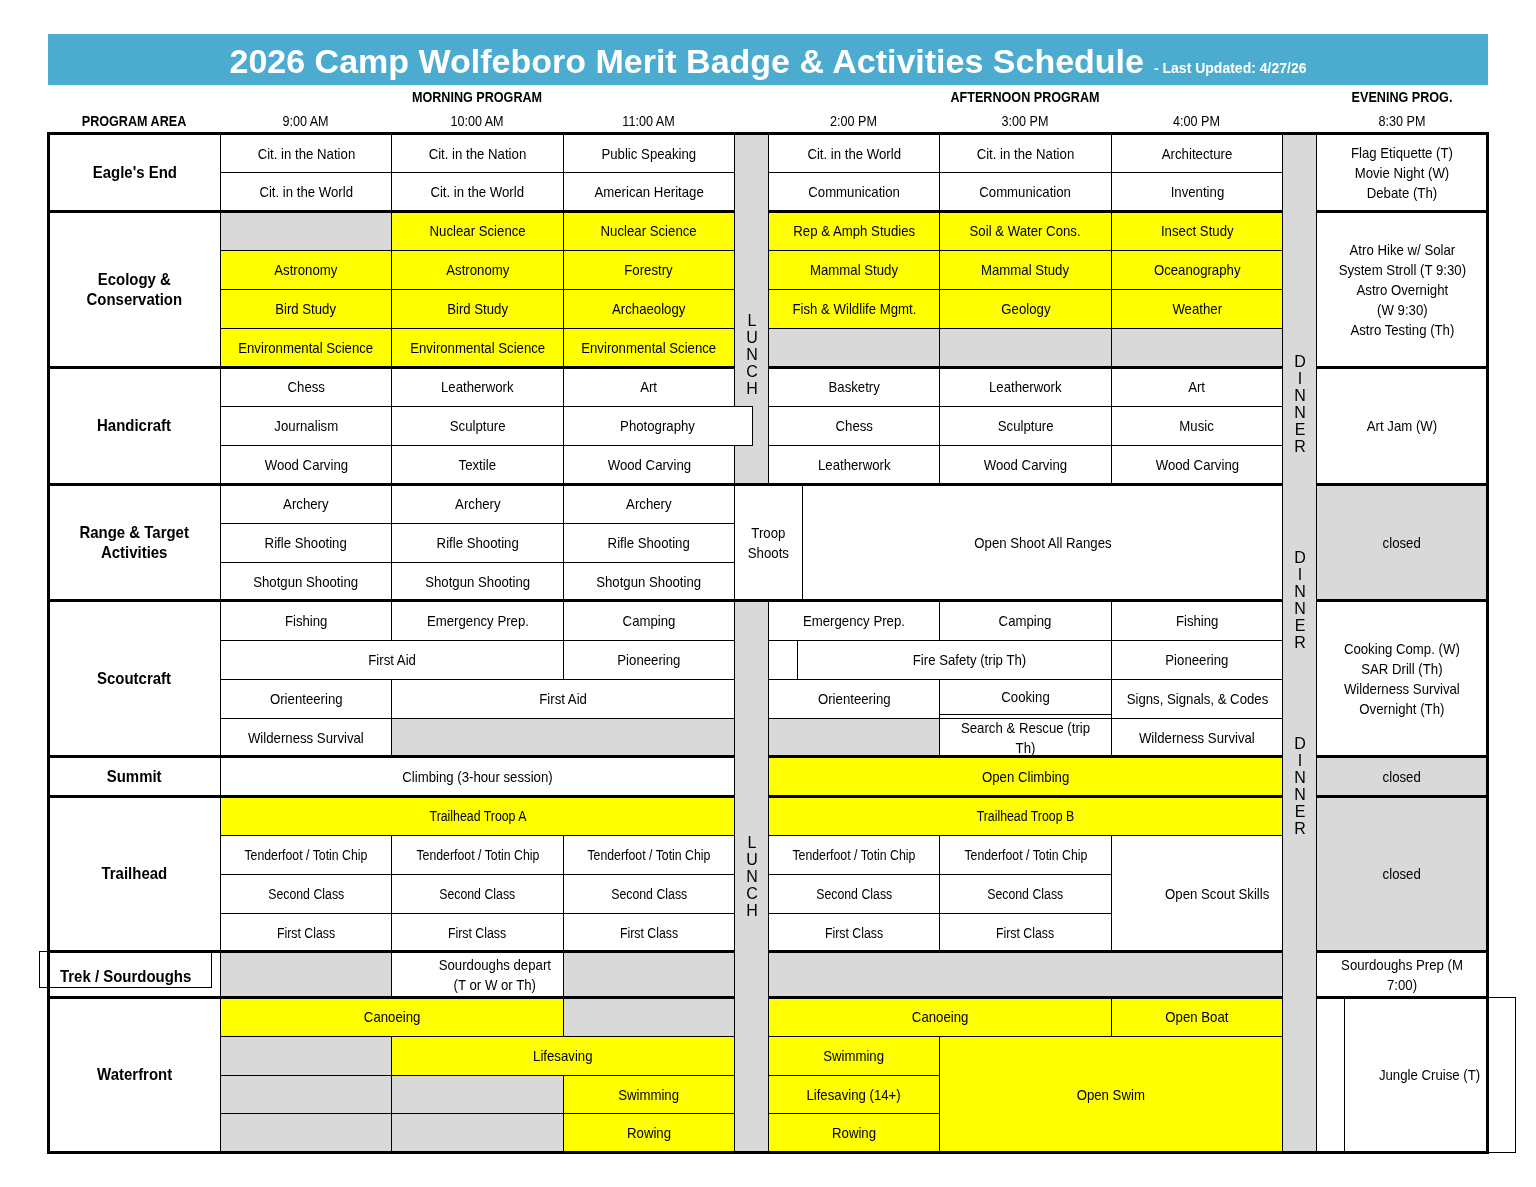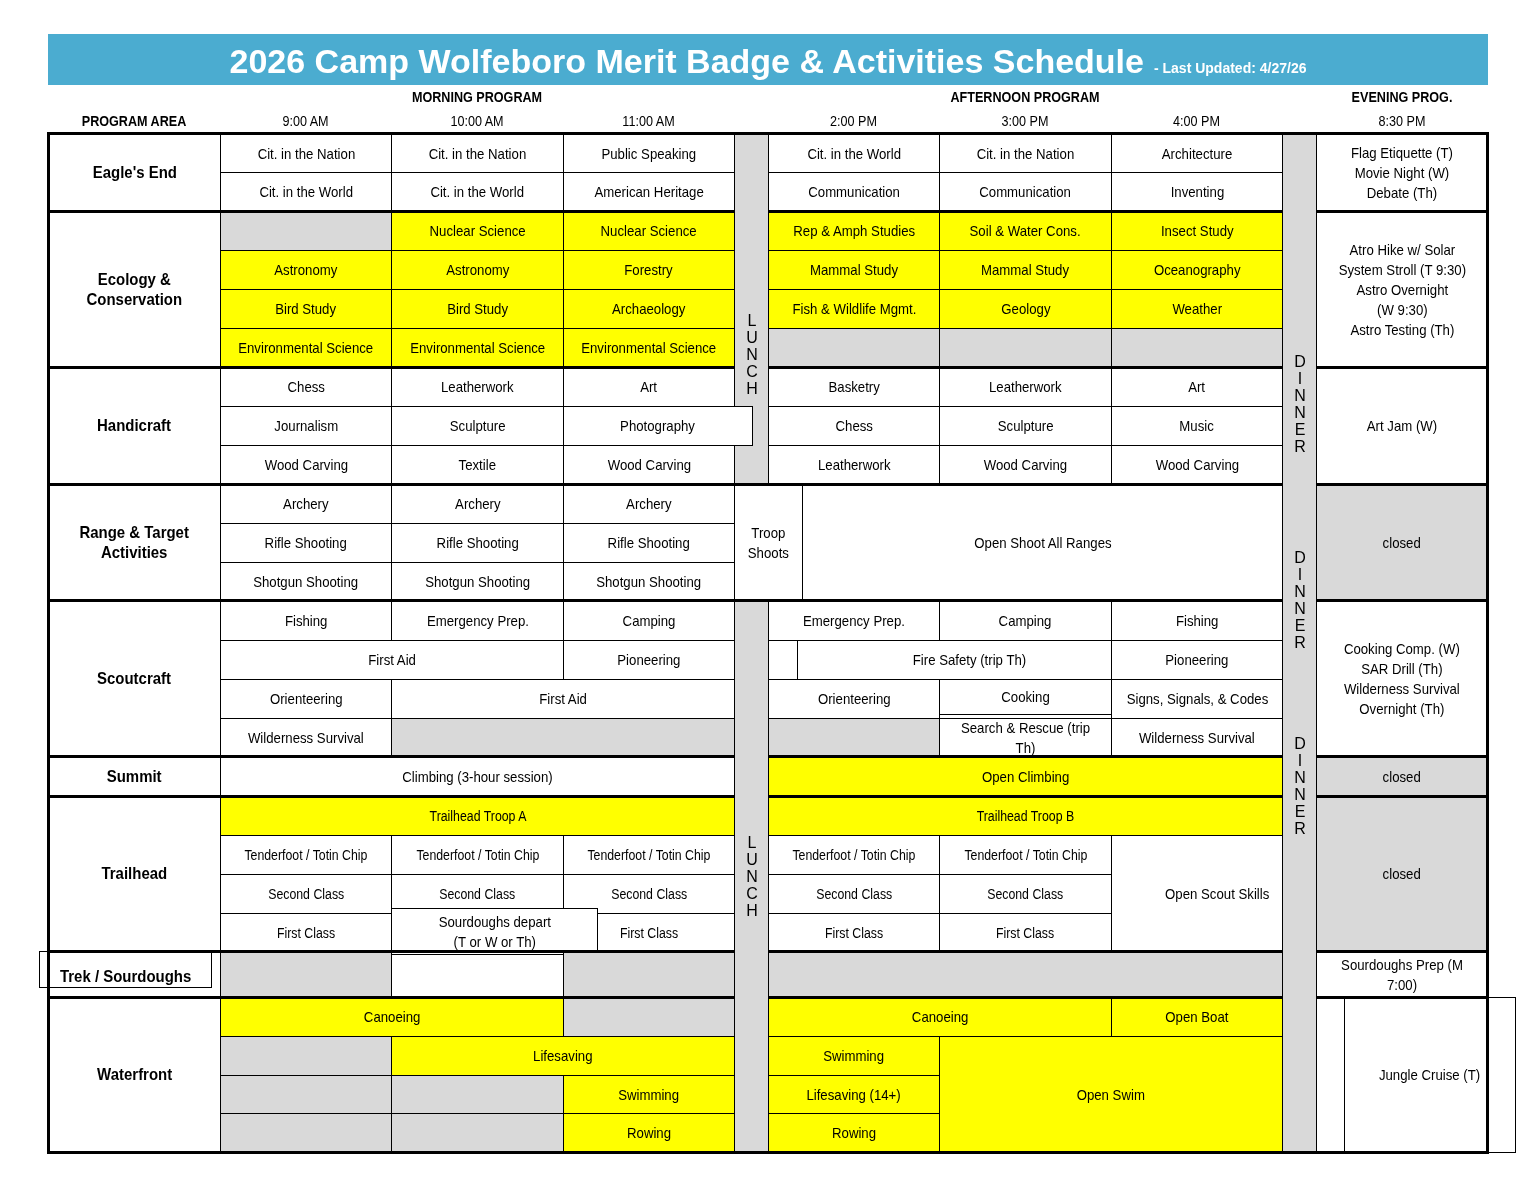--- a/index.html
+++ b/index.html
@@ -414,21 +414,21 @@
     <span>Open Scout Skills</span>
   </div>
 <div class="cell g" style="left:1316px;top:796px;width:172px;height:156px;">
     <span>closed</span>
   </div>
 
 <div class="cell area" style="left:39px;top:951px;width:173px;height:37px;align-items:flex-end;">
     <span>Trek / Sourdoughs</span>
   </div>
 <div class="cell g" style="left:220px;top:951px;width:172px;height:47px;"></div>
-<div class="cell" style="left:391px;top:908px;width:207px;height:47px;">
+<div class="cell" style="left:391px;top:951px;width:207px;height:47px;">
     <span>Sourdoughs depart
 (T or W or Th)</span>
   </div>
 <div class="cell g" style="left:563px;top:951px;width:172px;height:47px;"></div>
 <div class="cell g" style="left:768px;top:951px;width:515px;height:47px;"></div>
 <div class="cell" style="left:1316px;top:951px;width:172px;height:47px;">
     <span>Sourdoughs Prep (M 7:00)</span>
   </div>
 
 <div class="cell area" style="left:48px;top:997px;width:173px;height:156px;">

